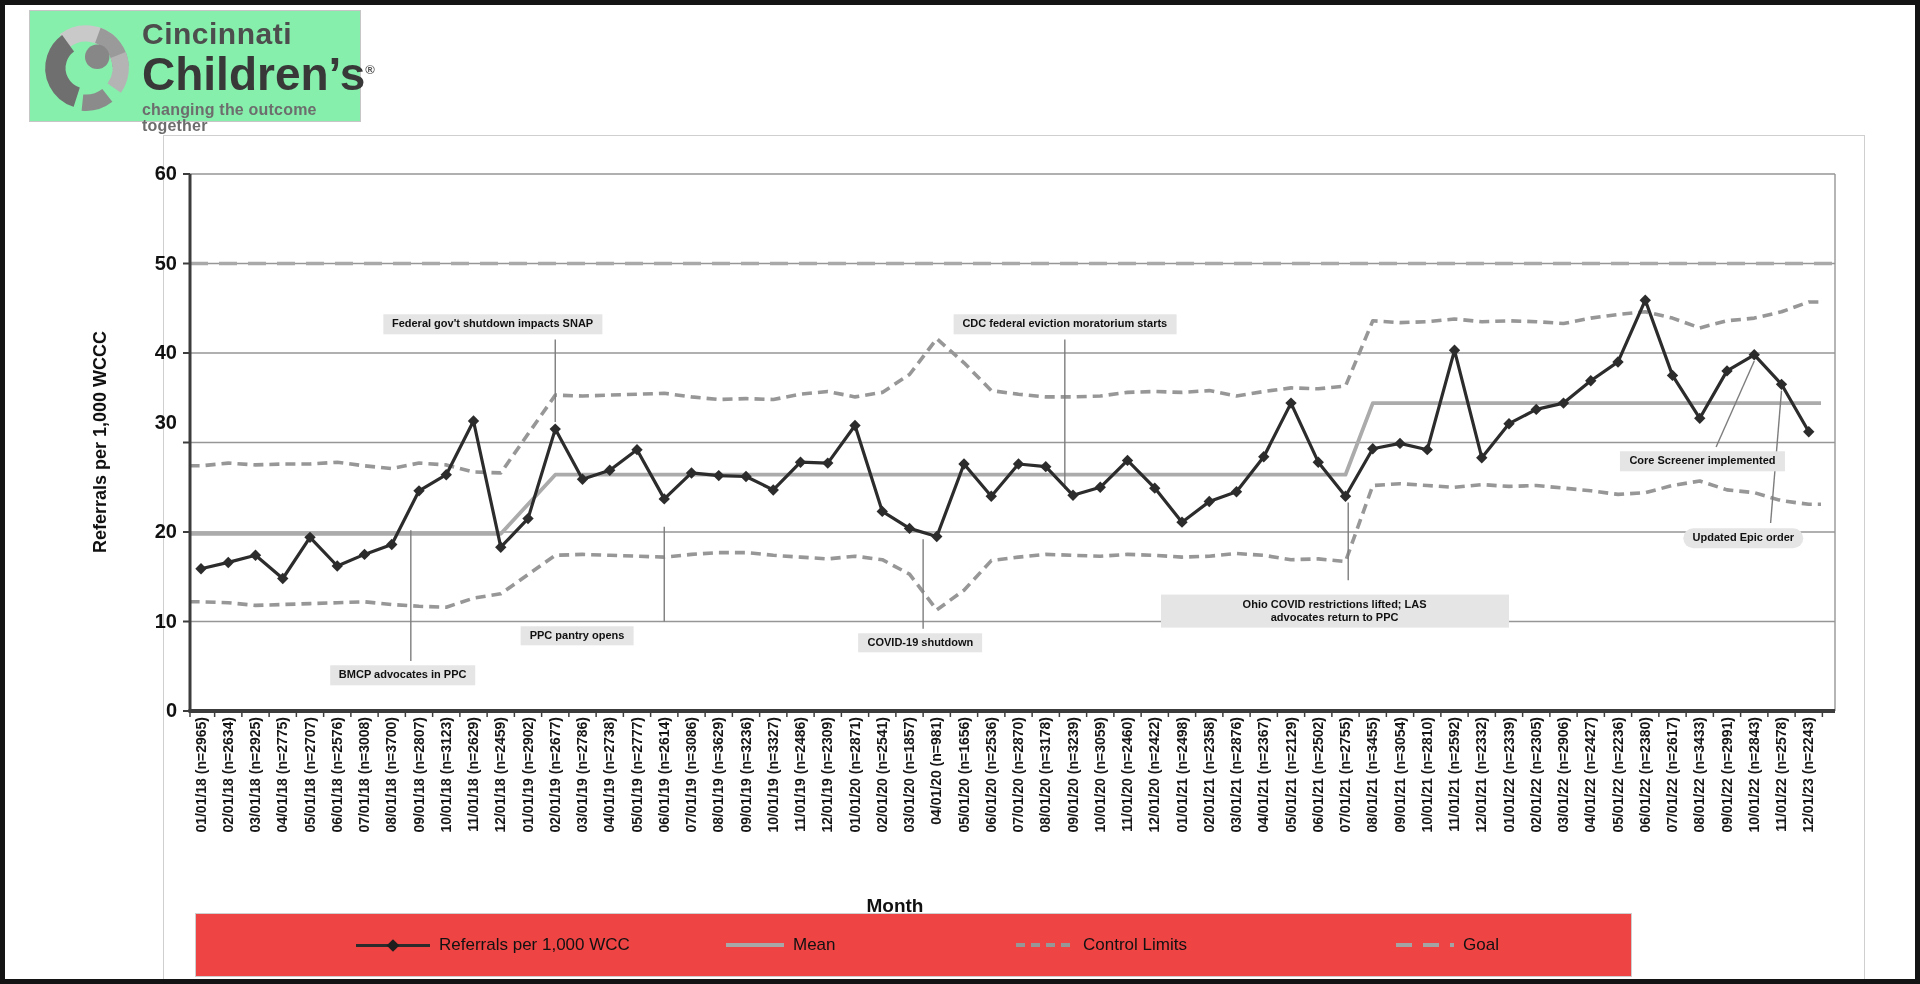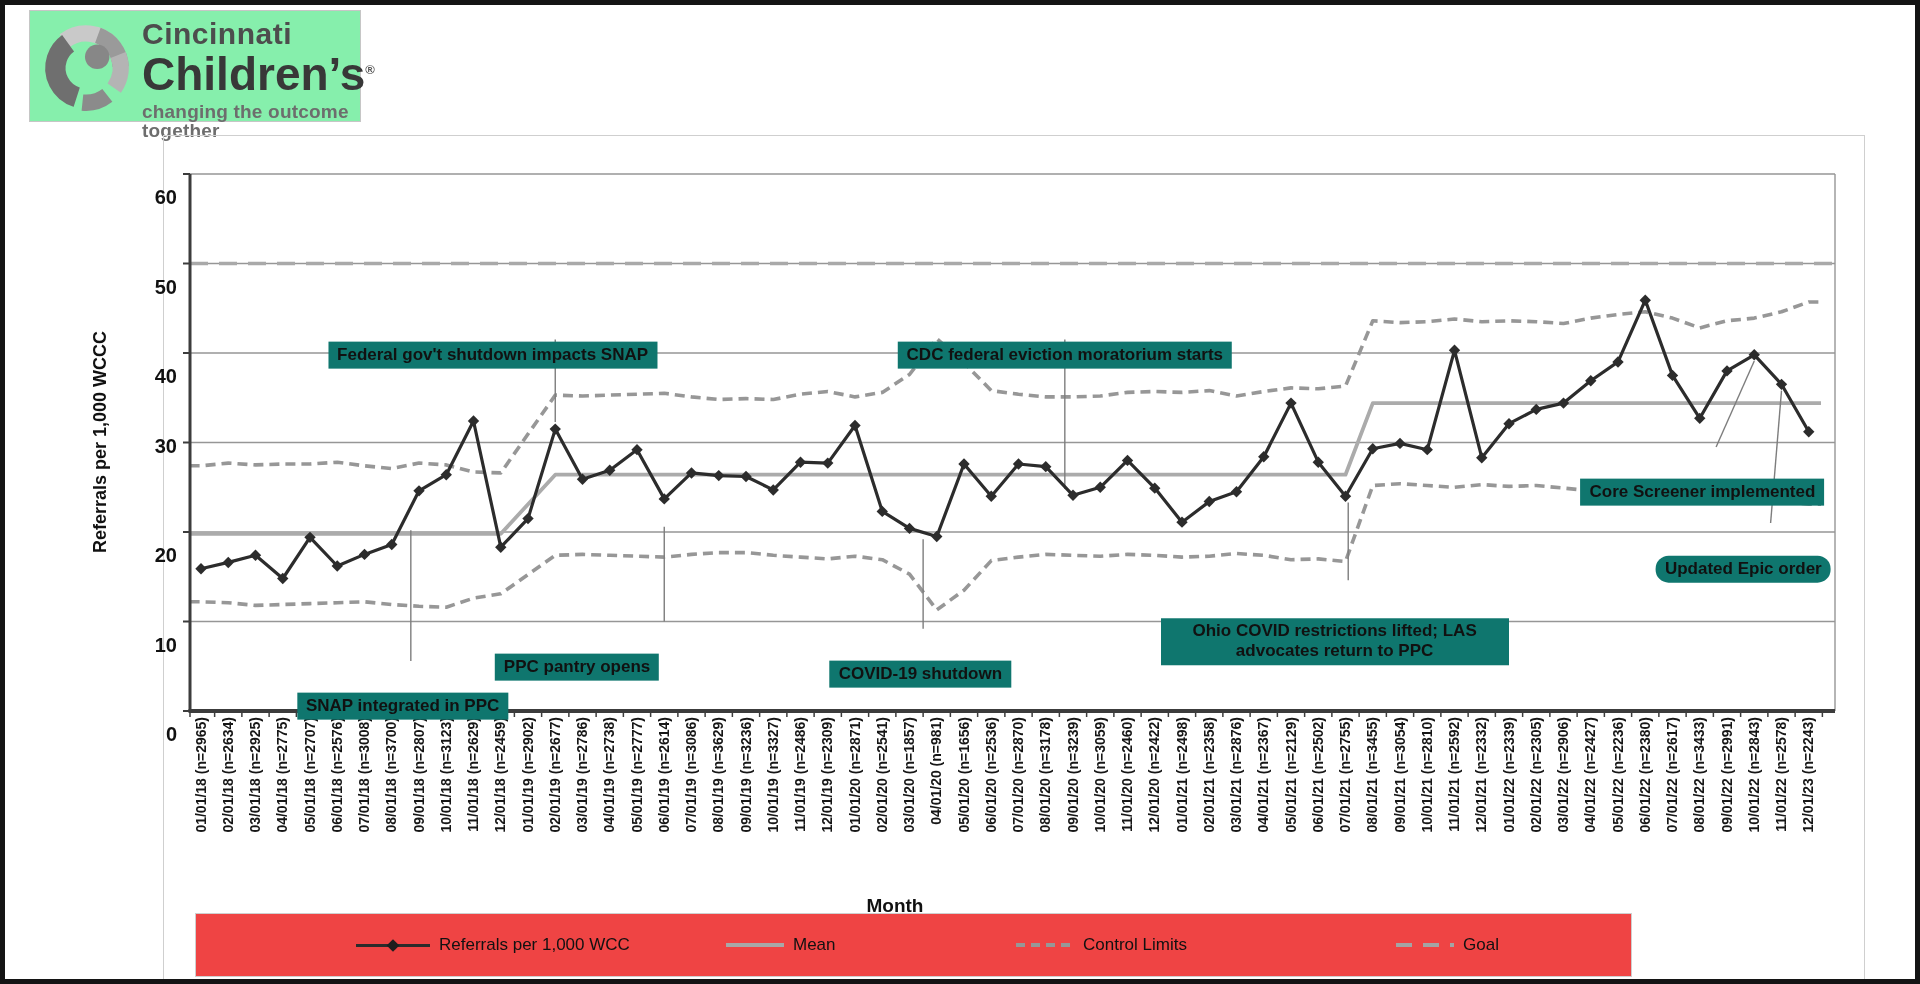--- a/index.html
+++ b/index.html
@@ -5,38 +5,38 @@
   html,body{margin:0;padding:0;background:#e8e8e8;}
   .frame{position:relative;width:1920px;height:984px;background:#ffffff;border:5px solid #141414;
          box-sizing:border-box;font-family:"Liberation Sans",sans-serif;overflow:hidden;}
   
   .logo-box{position:absolute;left:24px;top:5px;width:330px;height:110px;border:1px solid #c6c6c6;background:#86efac;}
   .logo-mark{position:absolute;left:6px;top:4px;width:102px;height:102px;}
   .logo-text{position:absolute;left:112px;top:8px;line-height:1;}
   .logo-cin{font-size:30px;color:#4d4d4d;font-weight:600;letter-spacing:.5px;}
   .logo-chi{font-size:46px;color:#383838;font-weight:700;margin-top:2px;}
   .logo-reg{font-size:13px;color:#555;}
-  .logo-tag{font-size:19px;color:#6d6d6d;font-weight:700;margin-top:5px;letter-spacing:.2px;}
+  .logo-tag{font-size:16px;color:#6d6d6d;font-weight:700;margin-top:5px;letter-spacing:.2px;}
   
   .title{position:absolute;left:460px;top:28px;width:1010px;text-align:center;color:#0f0f0f;}
   .title-l1{font-size:29px;font-weight:700;}
   .title-l2{font-size:27px;font-weight:700;margin-top:5px;}
   
   .chart-frame{position:absolute;left:158px;top:130px;width:1700px;height:845px;border:1px solid #cfcfcf;}
   .plot-svg{position:absolute;left:185px;top:169px;overflow:visible;}
   .ytick{position:absolute;left:108px;width:64px;text-align:right;font-size:20px;font-weight:700;color:#111;
-         transform:translateY(-52%);margin-top:24px;}
+         transform:translateY(-52%);}
   .yaxis-title{position:absolute;left:95px;top:437px;transform:translate(-50%,-50%) rotate(-90deg);
                font-size:18px;font-weight:700;color:#111;white-space:nowrap;}
   .xlab{position:absolute;width:176px;height:15px;line-height:15px;font-size:14px;font-weight:700;color:#161616;
         text-align:right;transform-origin:100% 0;transform:rotate(-90deg);white-space:nowrap;}
   .month{position:absolute;left:890px;top:890px;transform:translateX(-50%);font-size:19px;font-weight:700;color:#111;}
   
-  .anno{position:absolute;transform:translate(-50%,-50%);background:#0f766e;color:#111;
-        font-size:17px;font-weight:700;padding:3px 9px;white-space:nowrap;text-align:center;line-height:1.22;margin-top:31px;}
+  .anno{position:absolute;transform:translate(-50%,-50%);background:#e5e5e5;color:#111;
+        font-size:11px;font-weight:700;padding:3px 9px;white-space:nowrap;text-align:center;line-height:1.22;}
   .anno.wrap{white-space:normal;}
   
   .legend{position:absolute;left:190px;top:908px;width:1435px;height:62px;border:1px solid #cfcfcf;background:#ef4444;}
   .legend-item{position:absolute;top:50%;transform:translateY(-50%);display:flex;align-items:center;gap:9px;}
   .legend-label{font-size:17px;color:#111;}
   .sw{display:inline-block;position:relative;}
   .sw-data{width:74px;height:0;border-top:3px solid #2b2b2b;}
   .sw-data .dia{position:absolute;left:50%;top:-6px;width:9px;height:9px;background:#1e1e1e;
                 transform:translateX(-50%) rotate(45deg);}
   .sw-mean{width:58px;height:4px;background:#a8a8a8;}
@@ -285,21 +285,21 @@
       <div class="xlab" style="left: 1375px; top: 712px;">03/01/22 (n=2906)</div>
       <div class="xlab" style="left: 1402.25px; top: 712px;">04/01/22 (n=2427)</div>
       <div class="xlab" style="left: 1429.5px; top: 712px;">05/01/22 (n=2236)</div>
       <div class="xlab" style="left: 1456.75px; top: 712px;">06/01/22 (n=2380)</div>
       <div class="xlab" style="left: 1484px; top: 712px;">07/01/22 (n=2617)</div>
       <div class="xlab" style="left: 1511.25px; top: 712px;">08/01/22 (n=3433)</div>
       <div class="xlab" style="left: 1538.5px; top: 712px;">09/01/22 (n=2991)</div>
       <div class="xlab" style="left: 1565.75px; top: 712px;">10/01/22 (n=2843)</div>
       <div class="xlab" style="left: 1593px; top: 712px;">11/01/22 (n=2578)</div>
       <div class="xlab" style="left: 1620.25px; top: 712px;">12/01/23 (n=2243)</div>
-      <div class="anno" style="left: 397.65px; top: 670.2px;">SNAP integrated in PPC</div>
+      <div class="anno" style="left: 397.65px; top: 670.2px;">BMCP advocates in PPC</div>
       <div class="anno" style="left: 572.05px; top: 630.82px;">PPC pantry opens</div>
       <div class="anno" style="left: 487.575px; top: 319.36px;">Federal gov't shutdown impacts SNAP</div>
       <div class="anno" style="left: 915.4px; top: 637.98px;">COVID-19 shutdown</div>
       <div class="anno" style="left: 1059.82px; top: 319.36px;">CDC federal eviction moratorium starts</div>
       <div class="anno wrap" style="left: 1329.6px; top: 605.76px; width: 330px;">
         <div>Ohio COVID restrictions lifted; LAS</div>
         <div>advocates return to PPC</div>
       </div>
       <div class="anno" style="left: 1697.47px; top: 456.295px;">Core Screener implemented</div>
       <div class="anno" style="left: 1738.35px; top: 533.265px; border-radius: 13px;">Updated Epic order</div>

